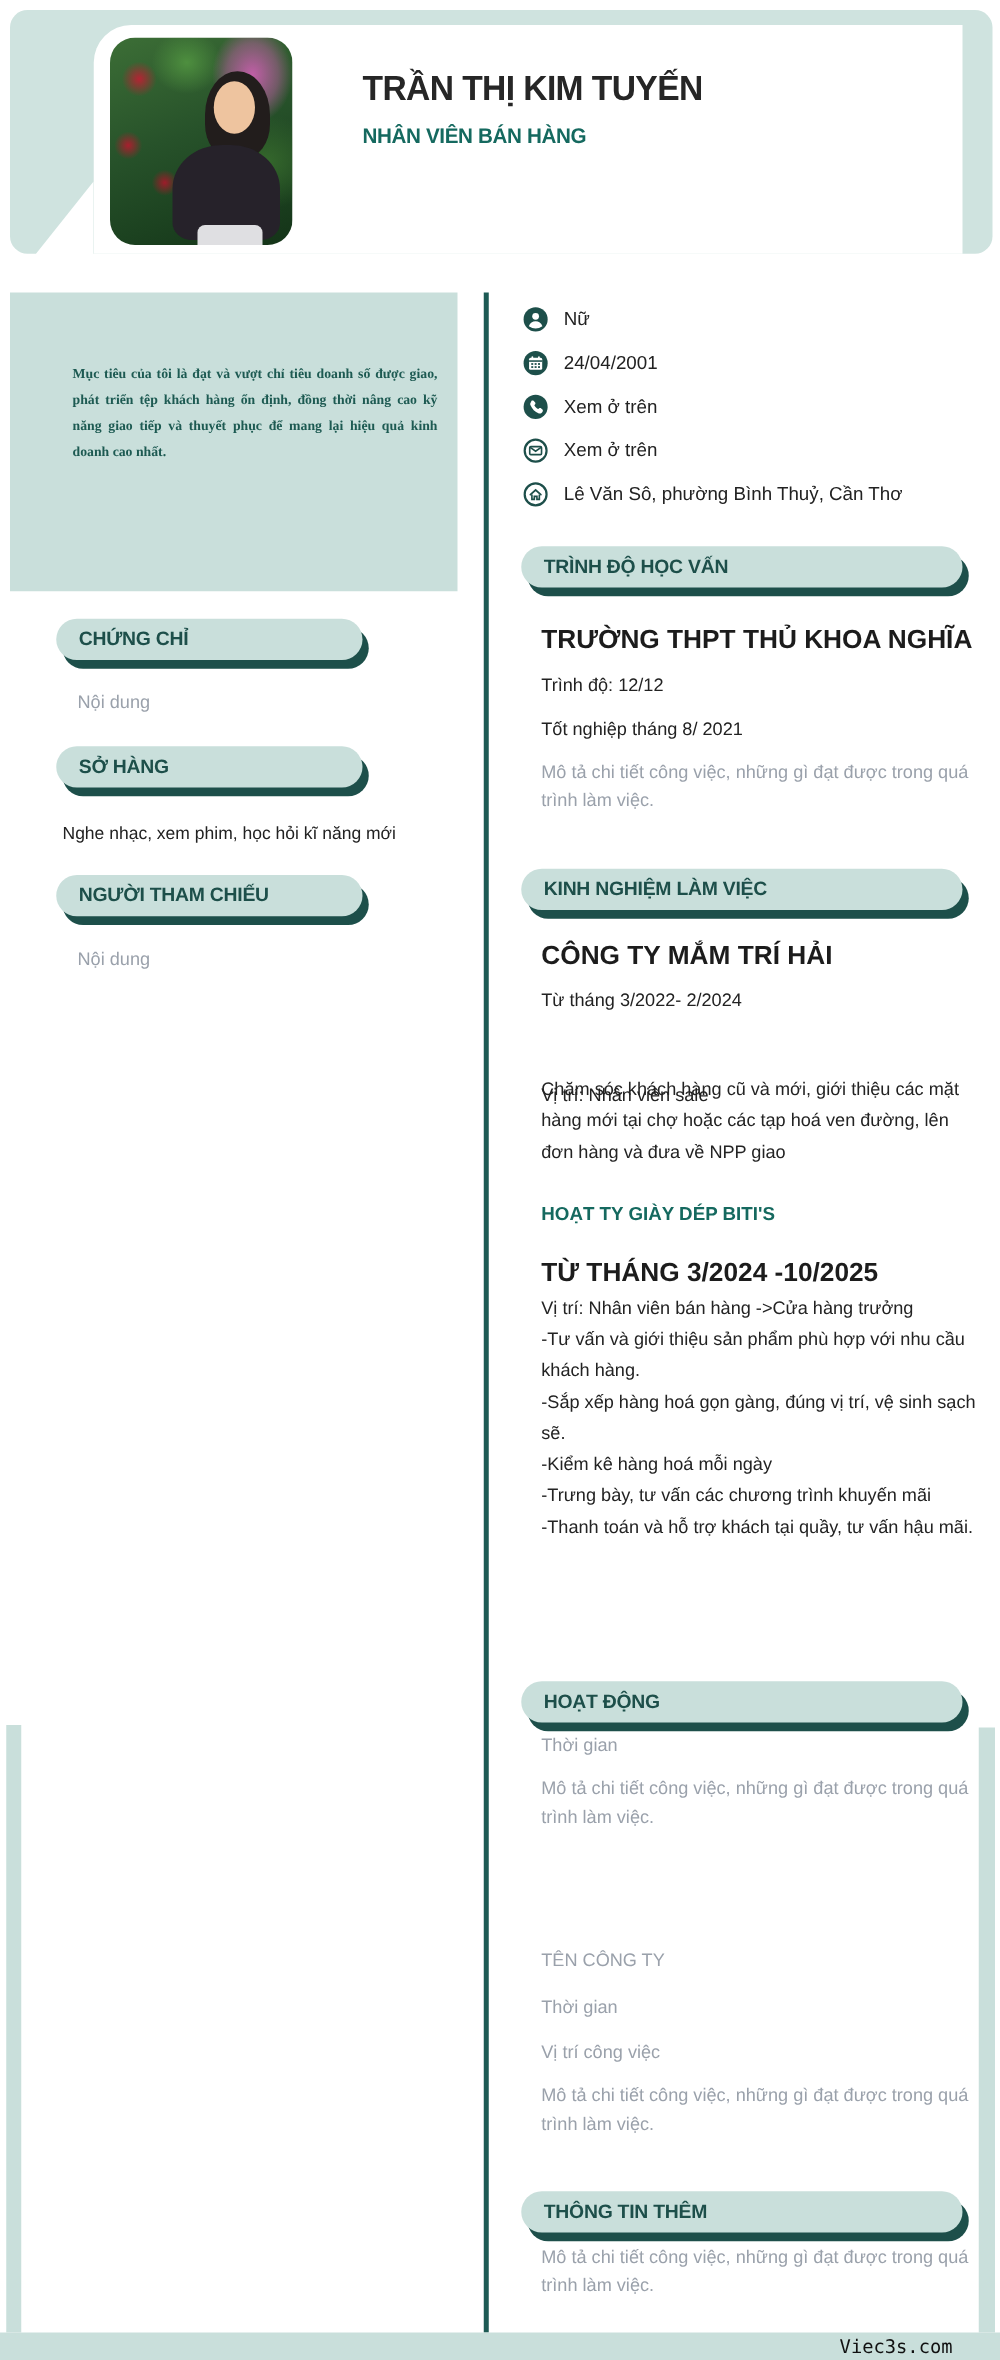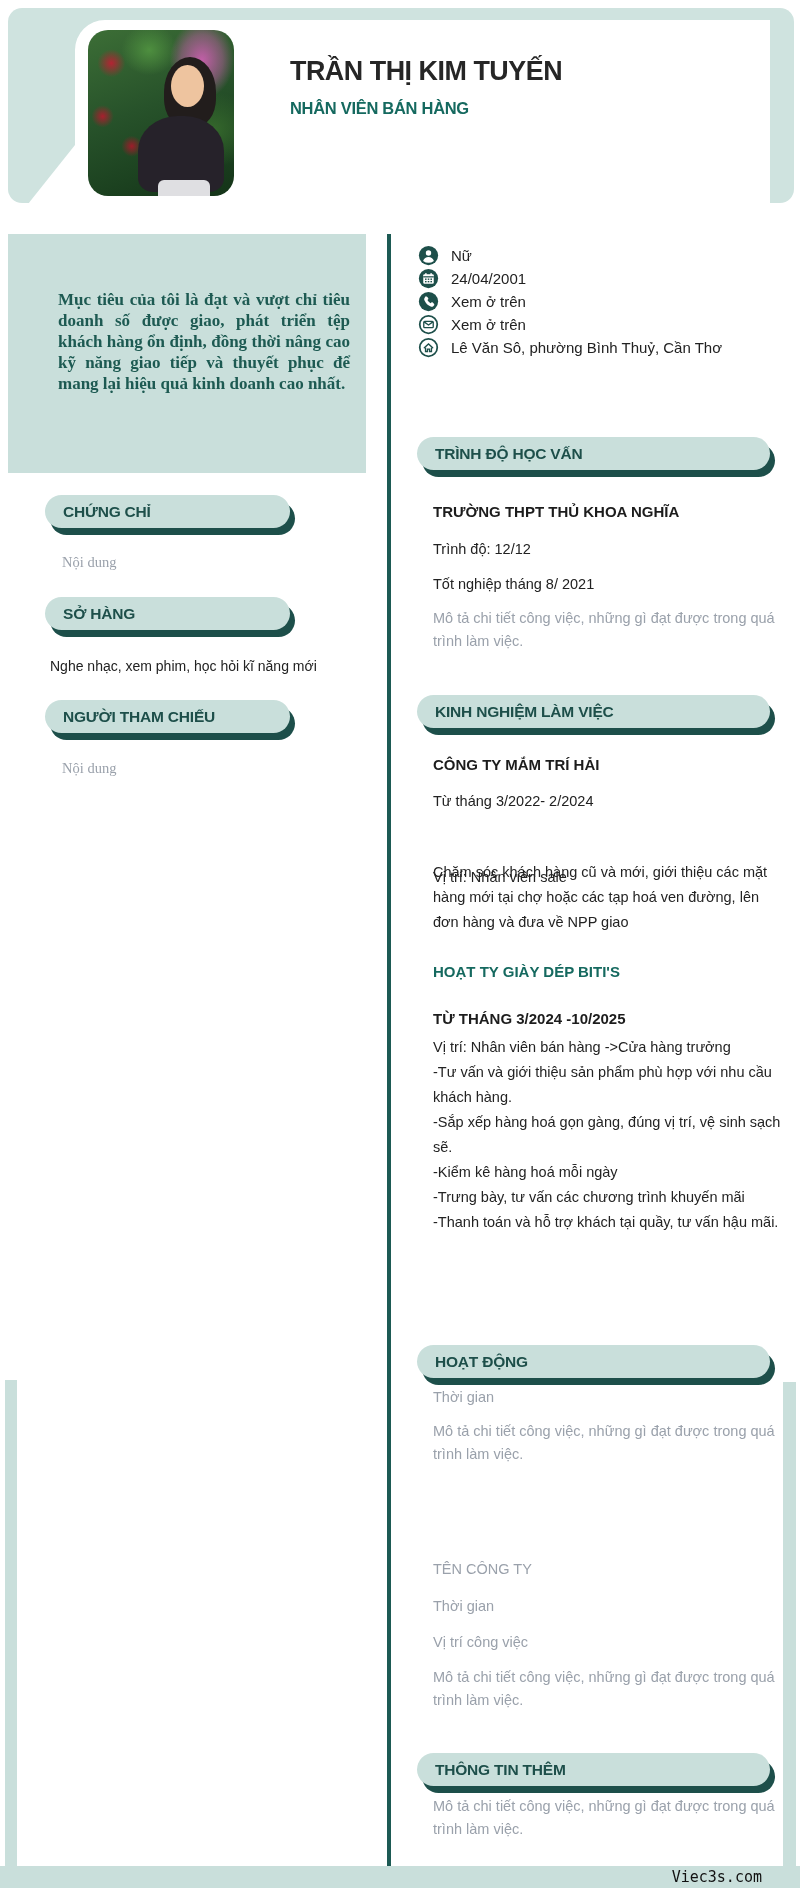--- a/index.html
+++ b/index.html
@@ -28,48 +28,48 @@
       radial-gradient(60px 50px at 85% 60%, #35682c 0%, rgba(53,104,44,0) 75%),
       linear-gradient(160deg,#3c6e36 0%,#27522a 45%,#1c4220 75%,#143318 100%);}
   .photo .hair{position:absolute;left:52%;top:16%;width:52px;height:70px;background:#221d1c;border-radius:50% 50% 40% 40%;}
   .photo .face{position:absolute;left:57%;top:21%;width:33px;height:42px;background:#eec49f;border-radius:50%;}
   .photo .body{position:absolute;left:34%;top:52%;width:86px;height:76px;background:#26222a;border-radius:46% 46% 18% 18%;}
   .photo .skirt{position:absolute;left:48%;bottom:0;width:52px;height:16px;background:#dfdfe2;border-radius:6px 6px 0 0;}
   .name{position:absolute;left:290px;top:55px;font-size:28px;font-weight:bold;color:#262626;letter-spacing:-.5px;transform:scaleX(.96);transform-origin:left;white-space:nowrap;}
   .subtitle{position:absolute;left:290px;top:99px;font-size:17px;font-weight:bold;color:var(--teal-text);letter-spacing:-.3px;transform:scaleX(.97);transform-origin:left;white-space:nowrap;}
 
   
-  .contact{position:absolute;left:418px;top:244px;display:flex;flex-direction:column;gap:1px;}
+  .contact{position:absolute;left:418px;top:244px;display:flex;flex-direction:column;gap:13px;}
   .contact-row{display:flex;align-items:center;gap:12px;height:22px;}
   .cicon{width:21px;height:21px;flex:0 0 21px;}
   .contact-row .label{font-size:15px;color:#222;white-space:nowrap;}
 
   
   .objective-box{position:absolute;left:8px;top:234px;width:358px;height:239px;background:var(--mint);}
-  .objective-text{position:absolute;left:50px;right:16px;top:55px;font-family:"Liberation Serif",serif;font-weight:bold;font-size:17px;line-height:21px;color:#1d5a52;text-align:justify;}
+  .objective-text{position:absolute;left:50px;right:16px;top:55px;font-family:"Liberation Serif",serif;font-weight:bold;font-size:11px;line-height:21px;color:#1d5a52;text-align:justify;}
 
   
   .divider{position:absolute;left:387px;top:234px;width:4px;height:1632px;background:#1d5a54;}
   .side-bar{position:absolute;background:var(--mint);}
   .bar-left{left:5px;top:1380px;width:12px;height:486px;}
   .bar-right{left:783px;top:1382px;width:13px;height:484px;}
   .footer{position:absolute;left:0;top:1866px;width:800px;height:22px;background:var(--mint);}
   .footer .brand{position:absolute;right:38px;top:0;line-height:22px;font-family:"DejaVu Sans Mono",monospace;font-size:15px;color:#111;}
 
   
   .pill{position:absolute;height:33px;background:var(--mint);border-radius:17px;box-shadow:5px 7px 0 0 var(--accent);}
   .pill span{display:block;line-height:33px;padding-left:18px;font-size:15.5px;font-weight:bold;color:var(--accent);letter-spacing:-.2px;white-space:nowrap;}
   .pill.left{left:45px;width:245px;}
   .pill.right{left:417px;width:353px;}
 
   
   .t{position:absolute;font-size:14.5px;line-height:23px;color:#222;}
   .t.right{left:433px;width:348px;}
-  .t.leftcol{left:62px;width:290px;font-family:Liberation Serif, serif;}
-  .t.bold{font-weight:bold;color:#1c1c1c;font-size:15px;}
+  .t.leftcol{left:62px;width:290px;}
+  .t.bold{font-weight:bold;color:#1c1c1c;font-size:21px;}
   .t.gray{color:var(--gray);}
   .t.tealbold{font-weight:bold;color:#17767c;color:var(--teal-text);font-size:15px;}
   .t.para{line-height:25px;color:#232323;}
   .t.pre{white-space:pre-line;}
 </style>
 </head>
 <body>
 
 <div id="page">
 

